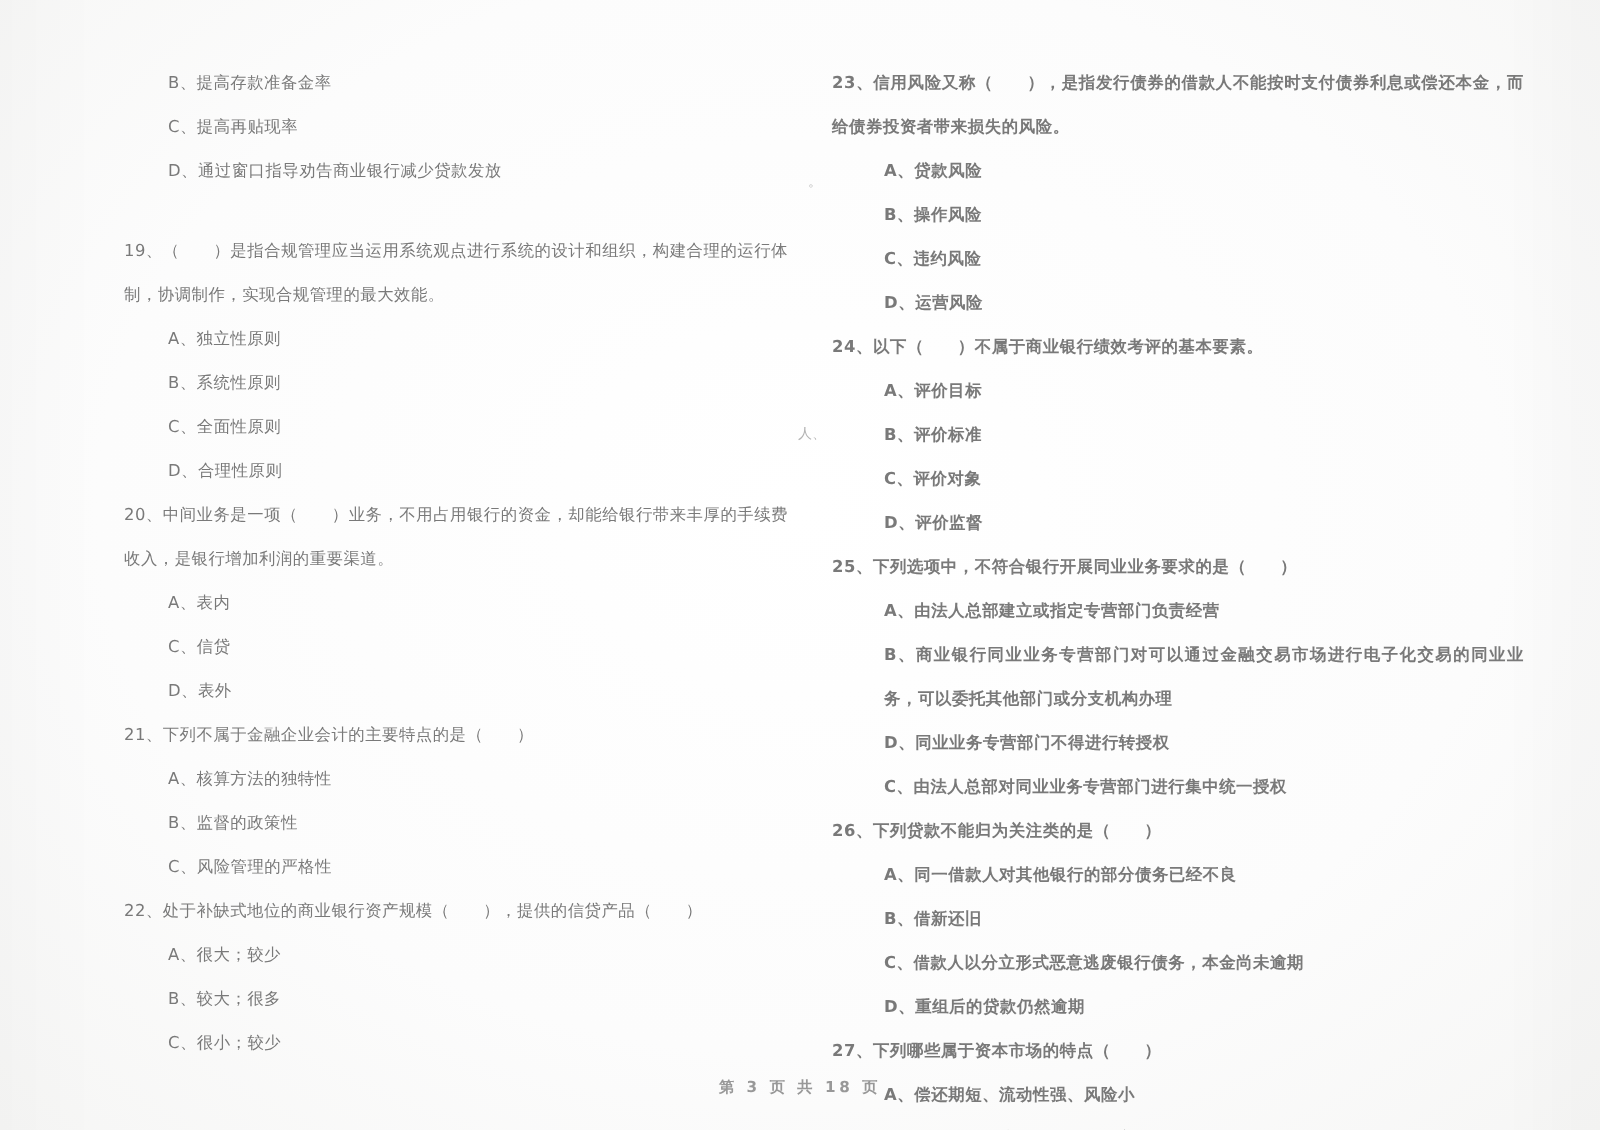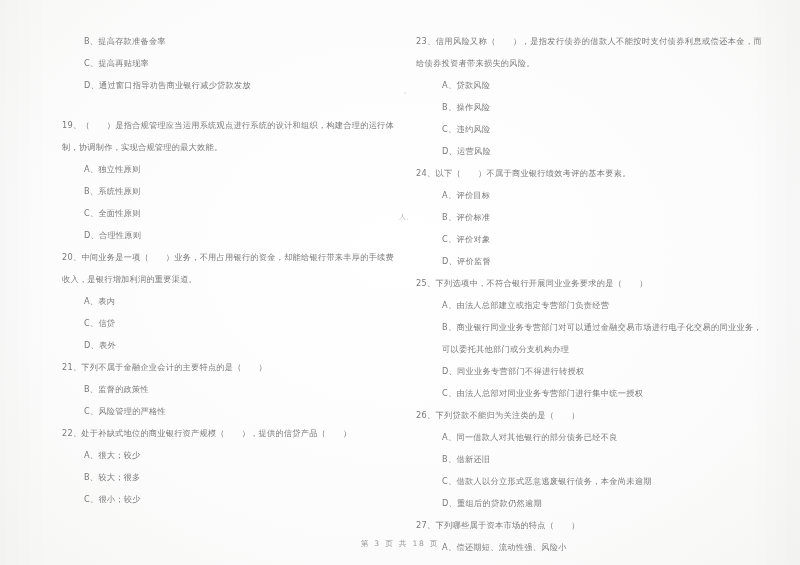--- a/index.html
+++ b/index.html
@@ -51,20 +51,21 @@
   }
   .col-left {
     width: 400px;
     padding-left: 62px;
     padding-right: 6px;
   }
   .col-right {
     width: 400px;
     padding-left: 16px;
     padding-right: 38px;
+    font-weight: bold;
   }
 
   
   .q,
   .opt {
     color: #6f6f6f;
     font-size: 8.2px;
     line-height: 22px;
     letter-spacing: 0.25px;
     white-space: normal;
@@ -101,21 +102,21 @@
     left: 0;
     right: 0;
     bottom: 16px;
     text-align: center;
     color: #8e8e8e;
     font-size: 7.6px;
     letter-spacing: 1.6px;
     filter: blur(0.25px);
     opacity: .9;
   }
-  .footer .pn { letter-spacing: 1.8px; }
+  .footer .pn { letter-spacing: 1.8px; font-weight: bold; }
 
   
   .stray {
     position: absolute;
     color: #9b9b9b;
     font-size: 7px;
     filter: blur(0.3px);
     opacity: .75;
   }
 </style>
@@ -136,20 +137,21 @@
       <div class="q">19、（　　）是指合规管理应当运用系统观点进行系统的设计和组织，构建合理的运行体制，协调制作，实现合规管理的最大效能。</div>
       <div class="opt">A、独立性原则</div>
       <div class="opt">B、系统性原则</div>
       <div class="opt">C、全面性原则</div>
       <div class="opt">D、合理性原则</div>
       <div class="q">20、中间业务是一项（　　）业务，不用占用银行的资金，却能给银行带来丰厚的手续费收入，是银行增加利润的重要渠道。</div>
       <div class="opt">A、表内</div>
       <div class="opt">C、信贷</div>
       <div class="opt">D、表外</div>
       <div class="q">21、下列不属于金融企业会计的主要特点的是（　　）</div>
+      <div class="opt">A、核算方法的独特性</div>
       <div class="opt">B、监督的政策性</div>
       <div class="opt">C、风险管理的严格性</div>
       <div class="q">22、处于补缺式地位的商业银行资产规模（　　），提供的信贷产品（　　）</div>
       <div class="opt">A、很大；较少</div>
       <div class="opt">B、较大；很多</div>
       <div class="opt">C、很小；较少</div>
 
     </div>
 
     <div class="col col-right">

